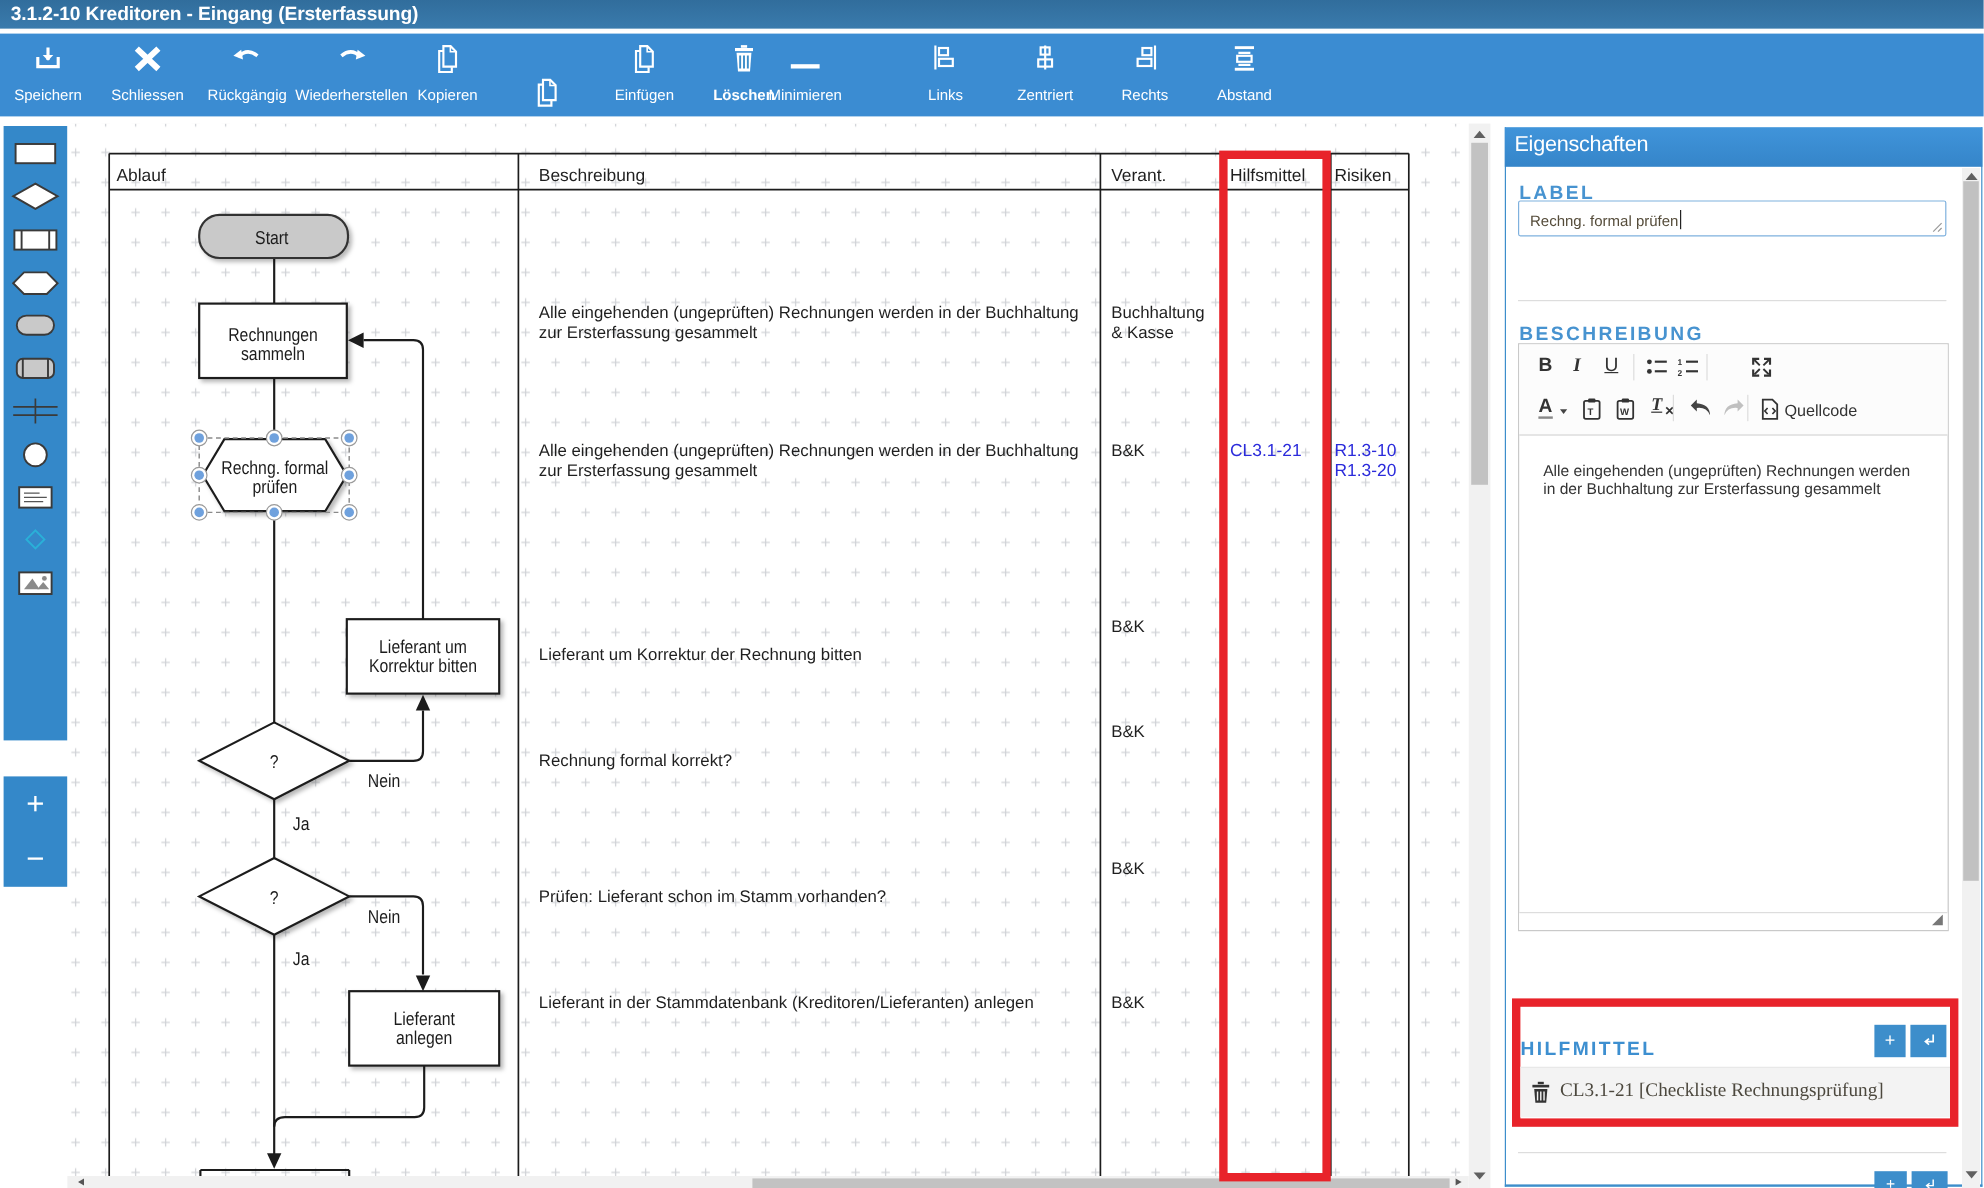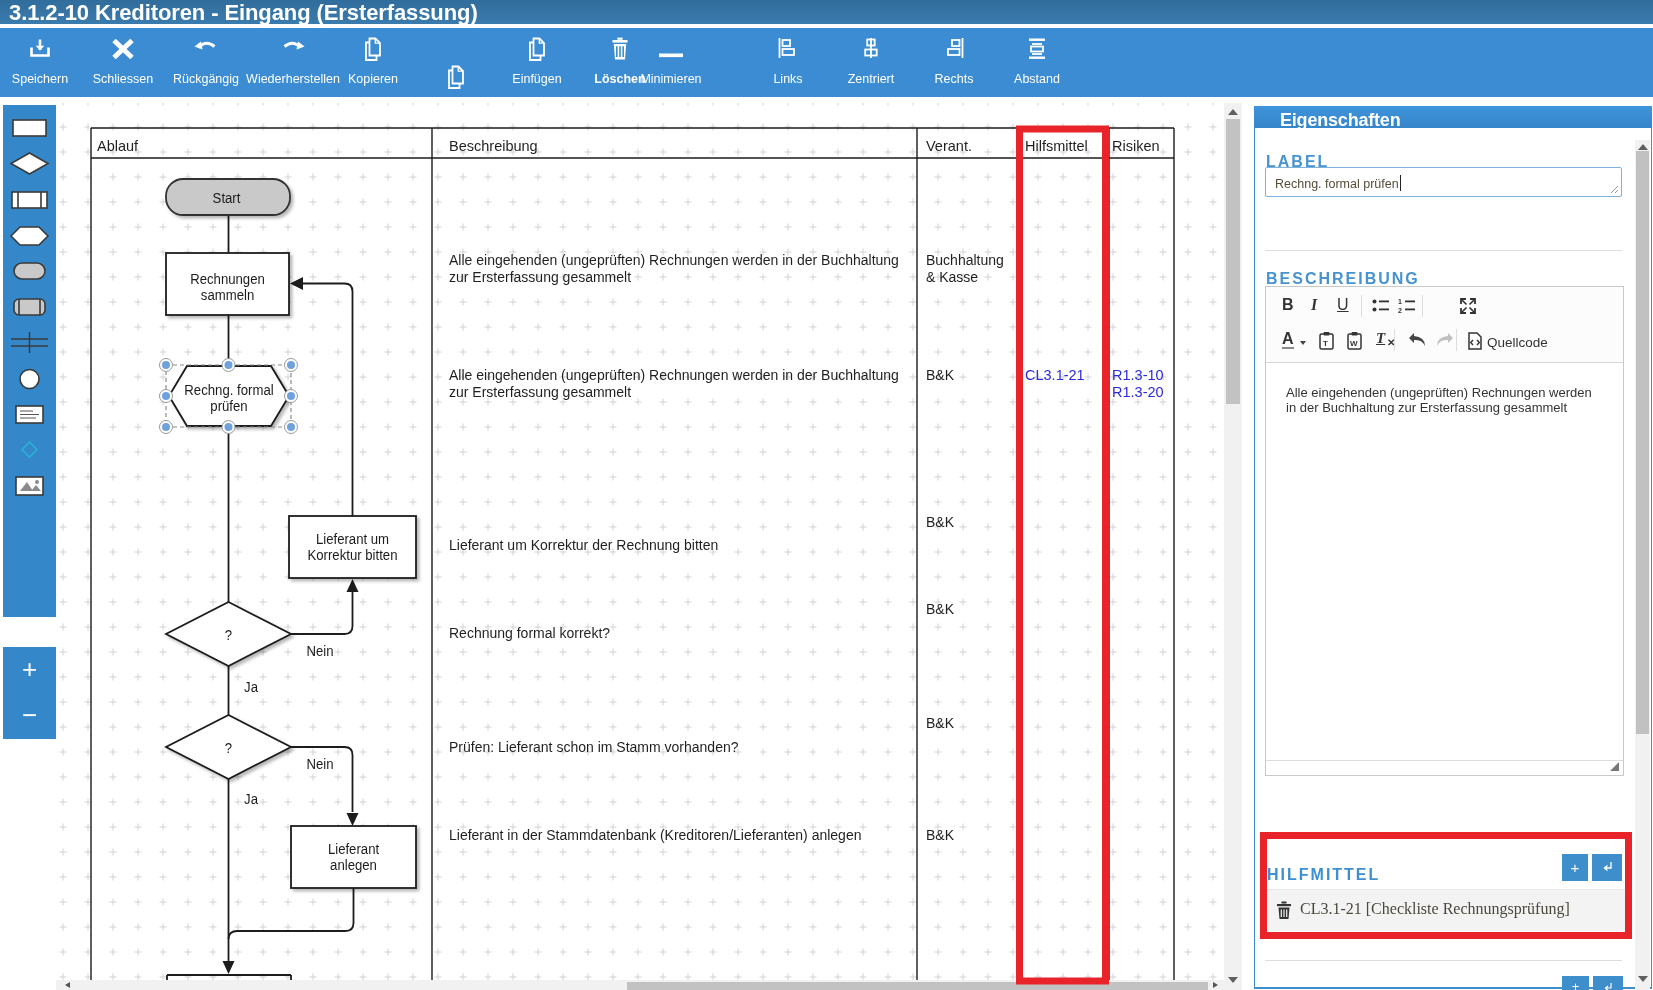--- a/index.html
+++ b/index.html
@@ -1,40 +1,40 @@
 <!DOCTYPE html>
 <html><head>
 <meta charset="utf-8">
 <style>
 * { margin:0; padding:0; box-sizing:border-box; }
 html,body { width:1653px; height:990px; overflow:hidden; font-family:"Liberation Sans", sans-serif; background:#fff; }
 #titlebar {
   position:absolute; left:0; top:0; width:1653px; height:26px;
   background:linear-gradient(180deg,#316d9c,#3a7bad);
   border-bottom:2px solid #fdfdfd;
-  color:#fff; font-size:22px; font-weight:bold; line-height:26px; padding-left:9px;
+  color:#fff; font-size:16px; font-weight:bold; line-height:26px; padding-left:9px;
   letter-spacing:-0.1px;
 }
 #toolbar {
   position:absolute; left:0; top:28px; width:1653px; height:69px;
   background:#3b8cd2;
 }
 .tbtn { position:absolute; top:0; width:120px; height:75px; text-align:center; color:#fff; }
 .tbtn svg { position:absolute; top:8px; left:50%; transform:translateX(-50%); }
 .tbtn .lbl { position:absolute; top:44px; width:100%; font-size:12.5px; }
 #stage { position:absolute; left:0; top:103px; width:1653px; height:887px; background:#fff; }
 #sidebar { position:absolute; left:3px; top:2px; width:53px; height:512px; background:#3488c9; }
 #zoombox { position:absolute; left:3px; top:544px; width:53px; height:92px; background:#3488c9; }
 #zoombox div { height:46px; color:#fff; font-size:26px; text-align:center; line-height:44px; font-weight:400;}
 #vscroll { position:absolute; left:1224px; top:0; width:18px; height:887px; background:#f1f1f1; }
 #vthumb { position:absolute; left:2px; top:16px; width:14px; height:285px; background:#c2c2c2; }
 #panel { position:absolute; left:1254px; top:0; width:398px; height:887px; background:#fff; }
 #pborders { position:absolute; left:0; top:3px; width:398px; height:883px; border-left:1px solid #3d8ecb; border-right:1px solid #3d8ecb; border-bottom:2px solid #3d8ecb; pointer-events:none; }
-#phead { position:absolute; left:0; top:3px; width:100%; height:22px; background:linear-gradient(180deg,#4094da,#3585c9); color:#fff;
-  font-size:18px; font-weight:bold; line-height:29px; padding-left:26px; letter-spacing:-0.2px; }
+#phead { position:absolute; left:0; top:3px; width:100%; height:33px; background:linear-gradient(180deg,#4094da,#3585c9); color:#fff;
+  font-size:18px; font-weight:normal; line-height:29px; padding-left:8px; letter-spacing:-0.2px; }
 .bluelbl { color:#4793d0; font-size:16px; font-weight:bold; letter-spacing:2px; }
 #plabel { position:absolute; left:12px; top:50px; }
 #pinput { position:absolute; left:11px; top:64px; width:357px; height:30px; border:1px solid #7fb1de; border-radius:2px; background:#fff; }
 #pinput .txt { position:absolute; left:9px; top:7px; font-size:12.5px; color:#554c3a; }
 #pinput .caret { display:inline-block; vertical-align:-3px; margin-left:1px; width:1px; height:16px; background:#222; }
 .divider { position:absolute; left:11px; width:357px; height:1px; background:#ddd; }
 #pbesch { position:absolute; left:12px; top:167px; }
 #editor { position:absolute; left:11px; top:183px; width:359px; height:490px; border:1px solid #c9c9c9; background:#fff; }
 #edtoolbar { position:absolute; left:0; top:0; width:100%; height:76px; background:#fcfcfc; border-bottom:1px solid #d6d6d6; }
 #edbody { position:absolute; left:0; top:77px; width:100%; bottom:16px; }

